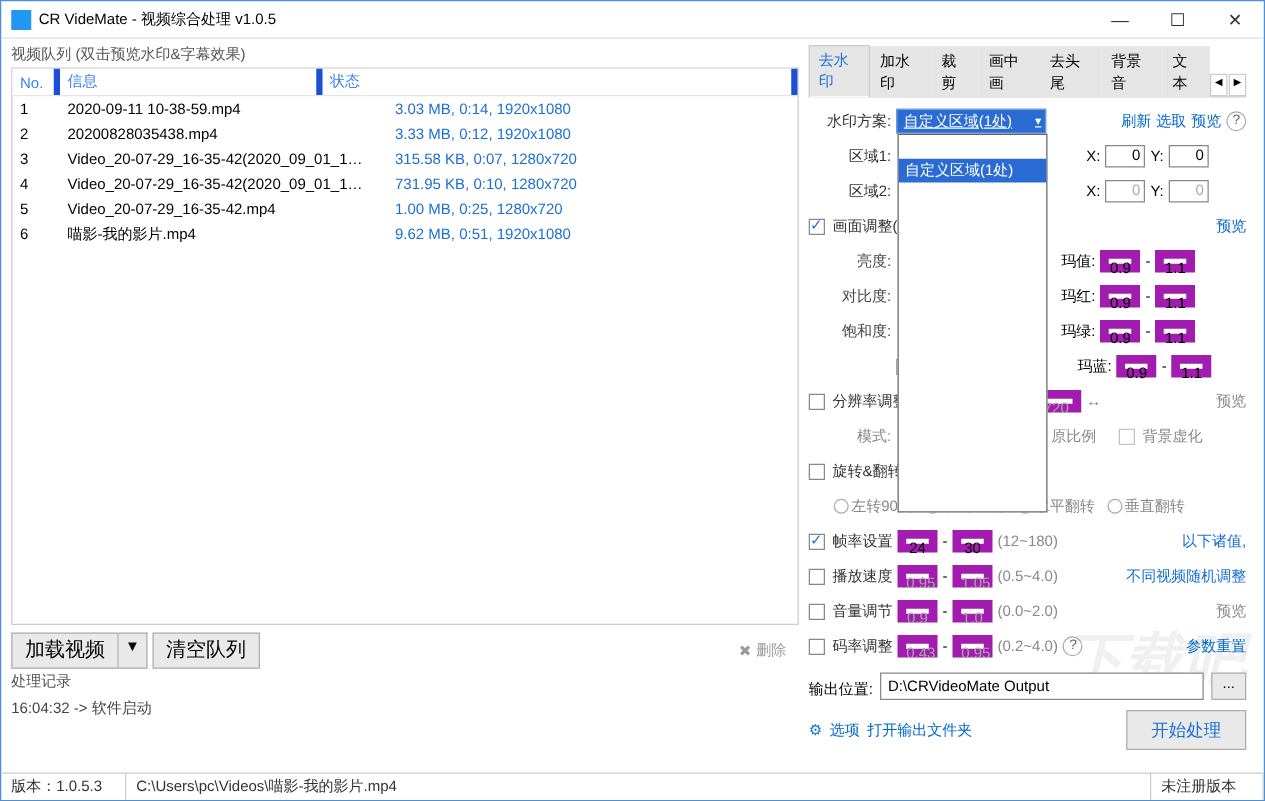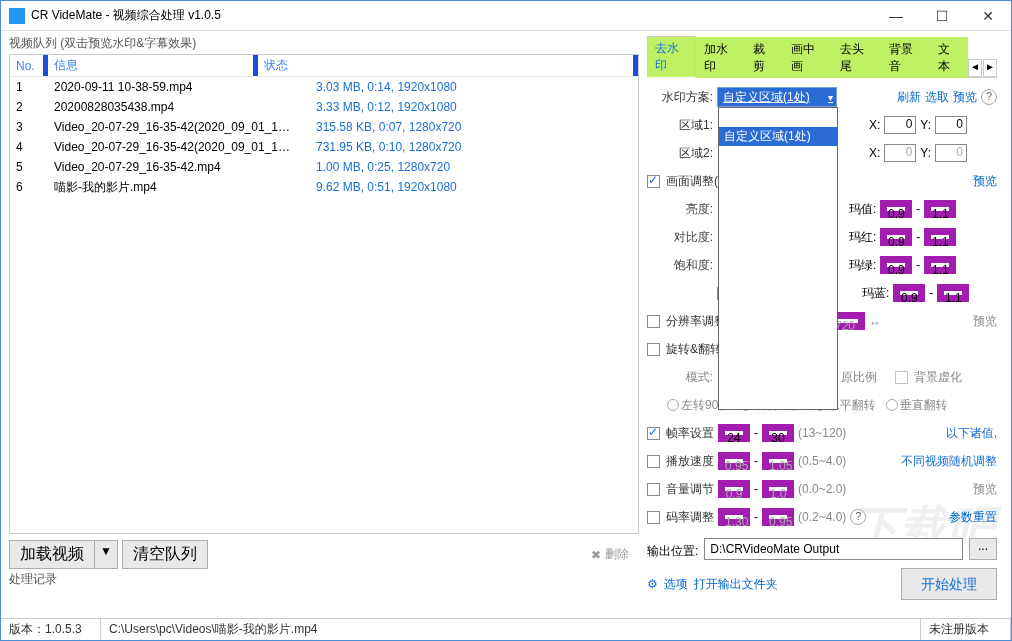--- a/index.html
+++ b/index.html
@@ -27,21 +27,21 @@
 .row .col-info { color: #1a6fd4; }
 .left-btns { margin-top: 6px; display: flex; align-items: center; gap: 4px; }
 .btn { background: #e9e9e9; border: 1px solid #adadad; padding: 3px 10px; font-size: 16px; cursor: default; }
 .dropbtn { display: inline-flex; }
 .dropbtn .arrow { border: 1px solid #adadad; border-left: none; padding: 3px 5px; background: #e9e9e9; }
 .spacer { flex: 1; }
 .delbtn { color: #9a9a9a; padding: 3px 10px; display:flex; align-items:center; gap:4px; }
 .logpanel { margin-top: 2px; }
 .logbody { height: 35px; padding: 2px 0; color: #444; }
 .tabs { display: flex; border-bottom: 1px solid #ccc; height: 24px; align-items: flex-end; position: relative; }
-.tab { padding: 3px 7px; border: 1px solid transparent; border-bottom: none; color: #000; cursor: default; position:relative; top:1px; background:#bef264; }
+.tab { padding: 3px 7px; border: 1px solid transparent; border-bottom: none; color: #000; cursor: default; position:relative; top:1px; background:#e5e5e5; }
 .tab.active { border-color: #ccc; border-bottom: 1px solid #fff; color: #1a6fd4; }
 .tabnav { width: 14px; height: 18px; border: 1px solid #ccc; text-align: center; font-size:10px; line-height:14px; }
 .panel { padding-top: 8px; display:flex; flex-direction:column; gap:6px; position:relative; }
 .formrow { display: flex; align-items: center; gap: 4px; min-height: 22px; position:relative; }
 .lbl { text-align: right; width: 66px; color: #333; }
 .select { border: 1px solid #7a9fd4; height: 20px; width: 120px; display:flex; align-items:center; justify-content:space-between; padding:0 3px 0 5px; background:#fff;text-decoration:underline; }
 .select .arrowd { font-size:10px; color:#555; }
 .link { color: #0066cc; cursor: pointer; }
 .xy { border: 1px solid #888; width: 32px; height: 18px; text-align: right; padding-right: 3px; }
 .numsmall { border: 7px solid #a21caf; width: 32px; height: 18px; text-align: center; background:#fff; }
@@ -136,20 +136,21 @@
       </span>
       <span class="btn">清空队列</span>
       <span class="spacer"></span>
       <span class="delbtn">
           <span>✖</span>
           <span>删除</span>
         </span>
     </div>
     <div class="logpanel">
       <div class="group-label">处理记录</div>
+      <div class="logbody">16:04:32 -&gt; 软件启动</div>
     </div>
   </div>
 
   <div class="right">
     <div class="group-label">操作面版</div>
     <div class="tabs" id="tabs">
         <span class="tab active">去水印</span>
         <span class="tab">加水印</span>
         <span class="tab">裁剪</span>
         <span class="tab">画中画</span>
@@ -224,44 +225,44 @@
         <span class="chk"></span>
         <span class="chklbl">分辨率调整</span>
         <span style="width:80px"></span>
         <span style="color:#888">×</span>
         <span class="numsmall" style="width:40px;color:#aaa">720</span>
         <span style="color:#888">↔</span>
         <span style="flex:1"></span>
         <span class="link" style="color:#888">预览</span>
       </div>
       <div class="formrow">
-        <span class="chk"></span>
-        <span class="chklbl">旋转&amp;翻转</span>
-      </div>
-
-      <div class="formrow">
           <span class="lbl" style="color:#888">模式:</span>
           <span style="width:120px"></span>
           <span style="color:#888">原比例</span>
           <span style="width:10px"></span>
           <span class="chk" style="opacity:.5"></span>
           <span style="color:#888">背景虚化</span>
         </div>
+
+      <div class="formrow">
+        <span class="chk"></span>
+        <span class="chklbl">旋转&amp;翻转</span>
+      </div>
       <div class="formrow radiogrp" style="padding-left:20px">
         <span><span class="radio"></span><span>左转90度</span></span>
         <span><span class="radio"></span><span>右转90度</span></span>
         <span><span class="radio"></span><span>水平翻转</span></span>
         <span><span class="radio"></span><span>垂直翻转</span></span>
       </div>
 
       <div class="formrow">
         <span class="chk checked"></span>
         <span class="chklbl">帧率设置</span>
         <span class="numsmall">24</span> - <span class="numsmall">30</span>
-        <span class="rangelbl">(13~120)</span>
+        <span class="rangelbl">(12~180)</span>
         <span style="flex:1"></span>
         <span style="color:#1a6fd4;text-align:right"><span>以下诸值,</span></span>
       </div>
       <div class="formrow">
         <span class="chk"></span>
         <span class="chklbl">播放速度</span>
         <span class="numsmall" style="color:#aaa">0.95</span> - <span class="numsmall" style="color:#aaa">1.05</span>
         <span class="rangelbl">(0.5~4.0)</span>
         <span style="flex:1"></span>
         <span style="color:#1a6fd4">不同视频随机调整</span>
@@ -270,21 +271,21 @@
         <span class="chk"></span>
         <span class="chklbl">音量调节</span>
         <span class="numsmall" style="color:#aaa">0.9</span> - <span class="numsmall" style="color:#aaa">1.0</span>
         <span class="rangelbl">(0.0~2.0)</span>
         <span style="flex:1"></span>
         <span class="link" style="color:#888">预览</span>
       </div>
       <div class="formrow">
         <span class="chk"></span>
         <span class="chklbl">码率调整</span>
-        <span class="numsmall" style="color:#aaa">1.30</span> - <span class="numsmall" style="color:#aaa">0.95</span>
+        <span class="numsmall" style="color:#aaa">0.43</span> - <span class="numsmall" style="color:#aaa">0.95</span>
         <span class="rangelbl">(0.2~4.0)</span>
         <span class="q">?</span>
         <span style="flex:1"></span>
         <span class="link">参数重置</span>
       </div>
 
       <div class="outrow">
         <span>输出位置:</span>
         <input class="outinput" value="D:\CRVideoMate Output" style="">
         <span class="browsebtn">...</span>

